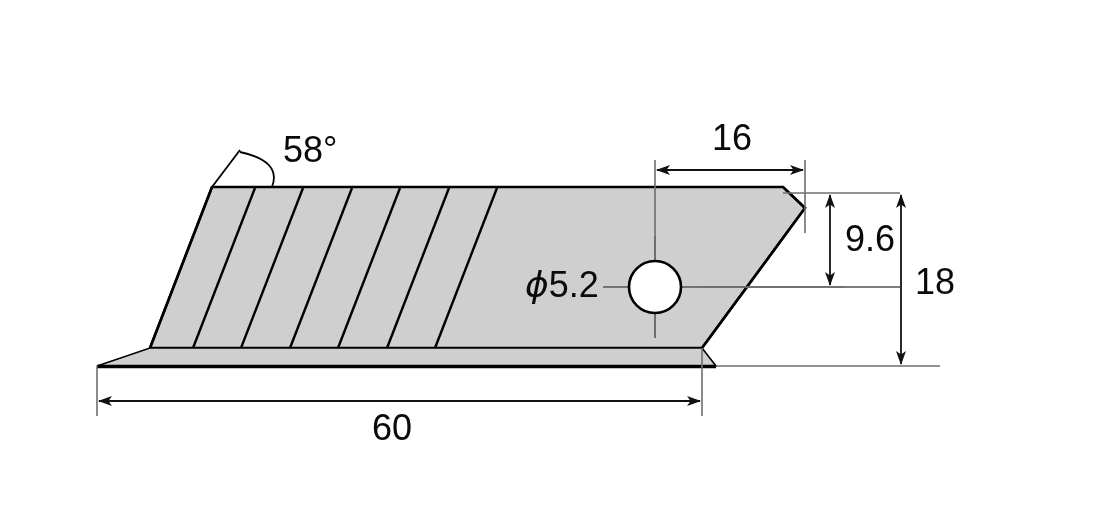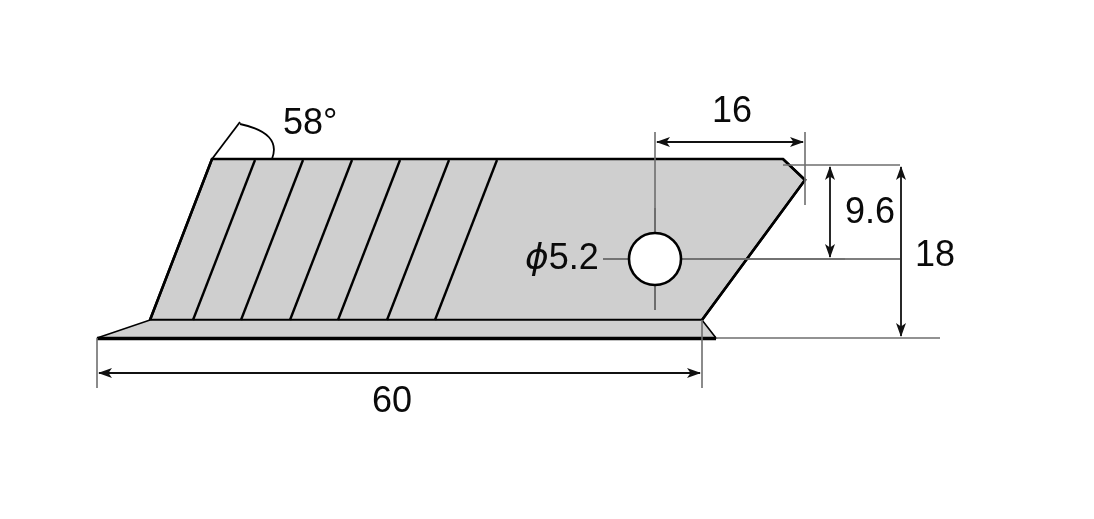--- a/index.html
+++ b/index.html
@@ -12,20 +12,21 @@
     width: 1094px;
     height: 519px;
     font-family: "Liberation Sans", sans-serif;
     overflow: hidden;
   }
   #drawing-root {
     position: relative;
     width: 1094px;
     height: 373px;
     background: #ffffff;
+    margin-top: 28px;
   }
   svg#blade-svg {
     display: block;
     width: 1094px;
     height: 519px;
   }
   .dim-text {
     font-family: "Liberation Sans", sans-serif;
     font-size: 36px;
     fill: #0a0a0a;

